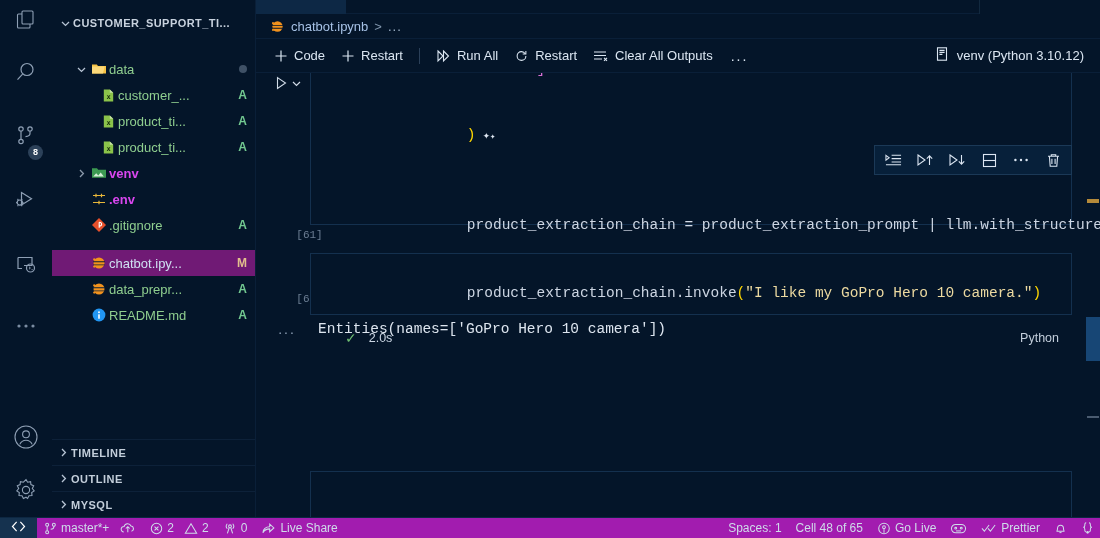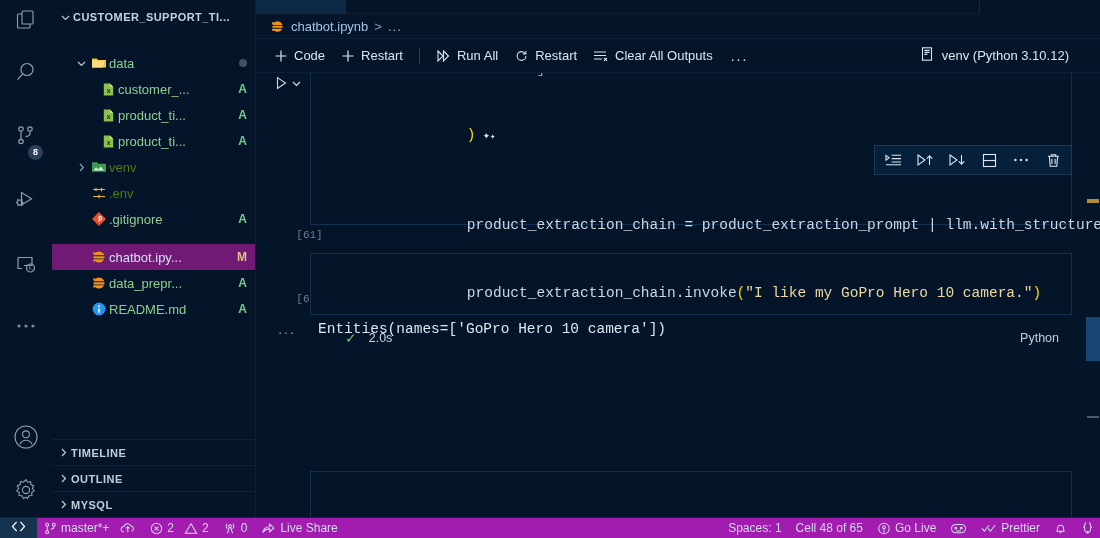--- a/index.html
+++ b/index.html
@@ -34,35 +34,35 @@
     min-width: 15px; height: 15px; border-radius: 8px; text-align: center;
     font-family: "Liberation Sans", sans-serif;
   }
 
   
   .sidebar {
     width: 204px; flex: 0 0 204px; background: #041529;
     display: flex; flex-direction: column; position: relative;
     border-right: 1px solid #0a1f38;
   }
-  .explorer-top { flex: 1; overflow: hidden; padding-top: 4px; }
+  .explorer-top { flex: 1; overflow: hidden; padding-top: 10px; }
   .tree-row {
     height: 26px; display: flex; align-items: center;
     font-size: 13px; color: #b7c4d4; white-space: nowrap;
     padding-right: 8px; cursor: pointer; position: relative;
   }
   .tree-row.root { font-size: 11px; font-weight: bold; letter-spacing: .45px; color: #c8d2de; }
   .tree-row.selected { background: #701a75; margin-top: 12px; }
   .tree-row.selected .tree-label { color: #cfe0f2; }
   .twisty { width: 15px; height: 16px; flex: 0 0 15px; color: #a6b3c4; display:flex; align-items:center; justify-content:center; }
   .twisty svg { display:block; }
   .ficon { width: 20px; flex: 0 0 20px; display: flex; align-items: center; justify-content: center; }
   .tree-label { flex: 1; overflow: hidden; text-overflow: ellipsis; }
   .tree-label.green { color: #8fce8f; }
-  .tree-label.dim { color: #4d7c0f; }
+  .tree-label.dim { color: #d946ef; font-weight: bold; }
   .gstat { font-size: 12px; font-weight: bold; color: #73c991; margin-left: 6px; }
   .gstat.m { color: #e2c08d; }
   .dot-modified {
     width: 8px; height: 8px; border-radius: 50%; background: #3f5166; margin-left: auto;
   }
 
   
   .sidebar-sections { flex: 0 0 auto; }
   .sec-row {
     height: 26px; display: flex; align-items: center;
@@ -91,21 +91,21 @@
 
   .nb-toolbar {
     height: 34px; display: flex; align-items: center; gap: 0;
     padding-left: 10px; background: #041529;
     border-bottom: 1px solid #0a1f38; font-size: 13px; color: #dbe6f2;
   }
   .tb-btn { display: flex; align-items: center; gap: 6px; padding: 0 8px; height: 24px; cursor: pointer; color: #dbe6f2; }
   .tb-btn svg { display: block; }
   .tb-div { width: 1px; height: 16px; background: #2b4059; margin: 0 8px; }
   .tb-dots { padding: 0 10px; letter-spacing: 2px; color: #dbe6f2; cursor: pointer; font-size: 14px; }
-  .tb-right { margin-left: auto; display: flex; align-items: center; gap: 7px; padding-right: 31px; cursor: pointer; }
+  .tb-right { margin-left: auto; display: flex; align-items: center; gap: 7px; padding-right: 16px; cursor: pointer; }
 
   
   .nb-area { flex: 1; position: relative; overflow: hidden; background: #041529; }
 
   .cell { position: absolute; left: 0; right: 0; }
   .cell-gutter {
     position: absolute; left: 0; width: 62px; top: 0; bottom: 0;
     display: flex; flex-direction: column; align-items: center;
   }
   .run-btn { display: flex; align-items: center; gap: 2px; margin-top: 6px; color: #d2dce8; cursor: pointer; }

